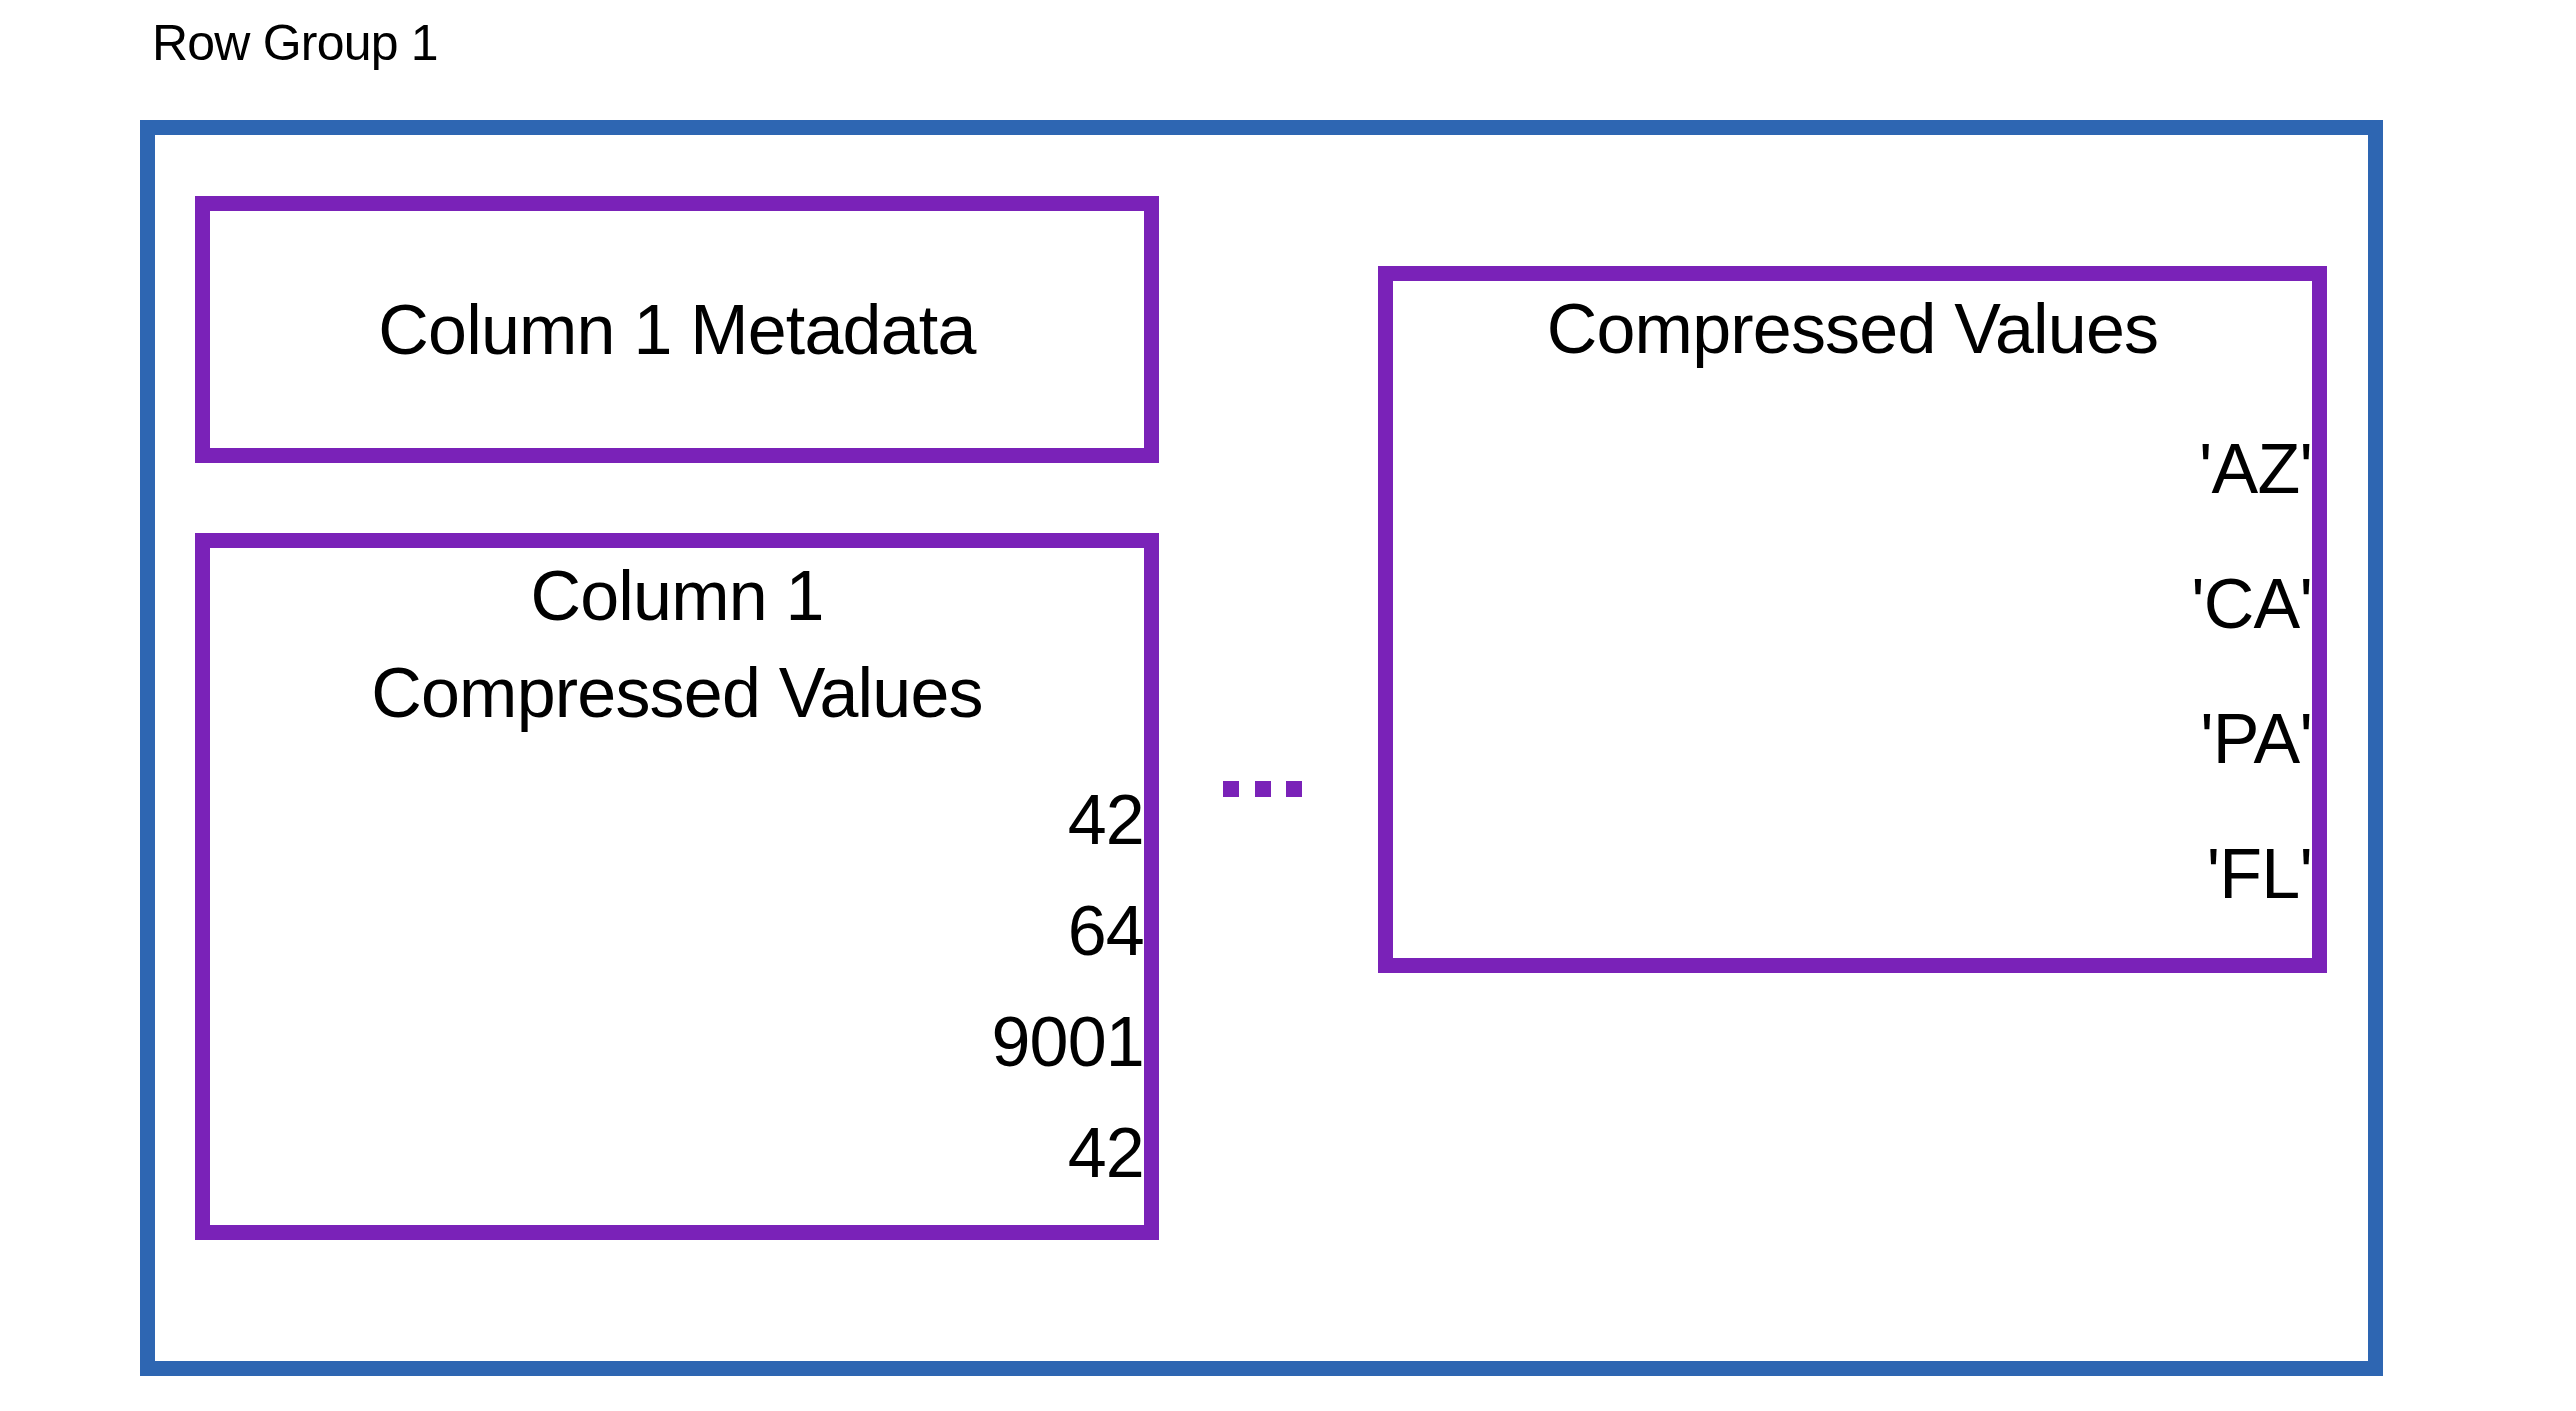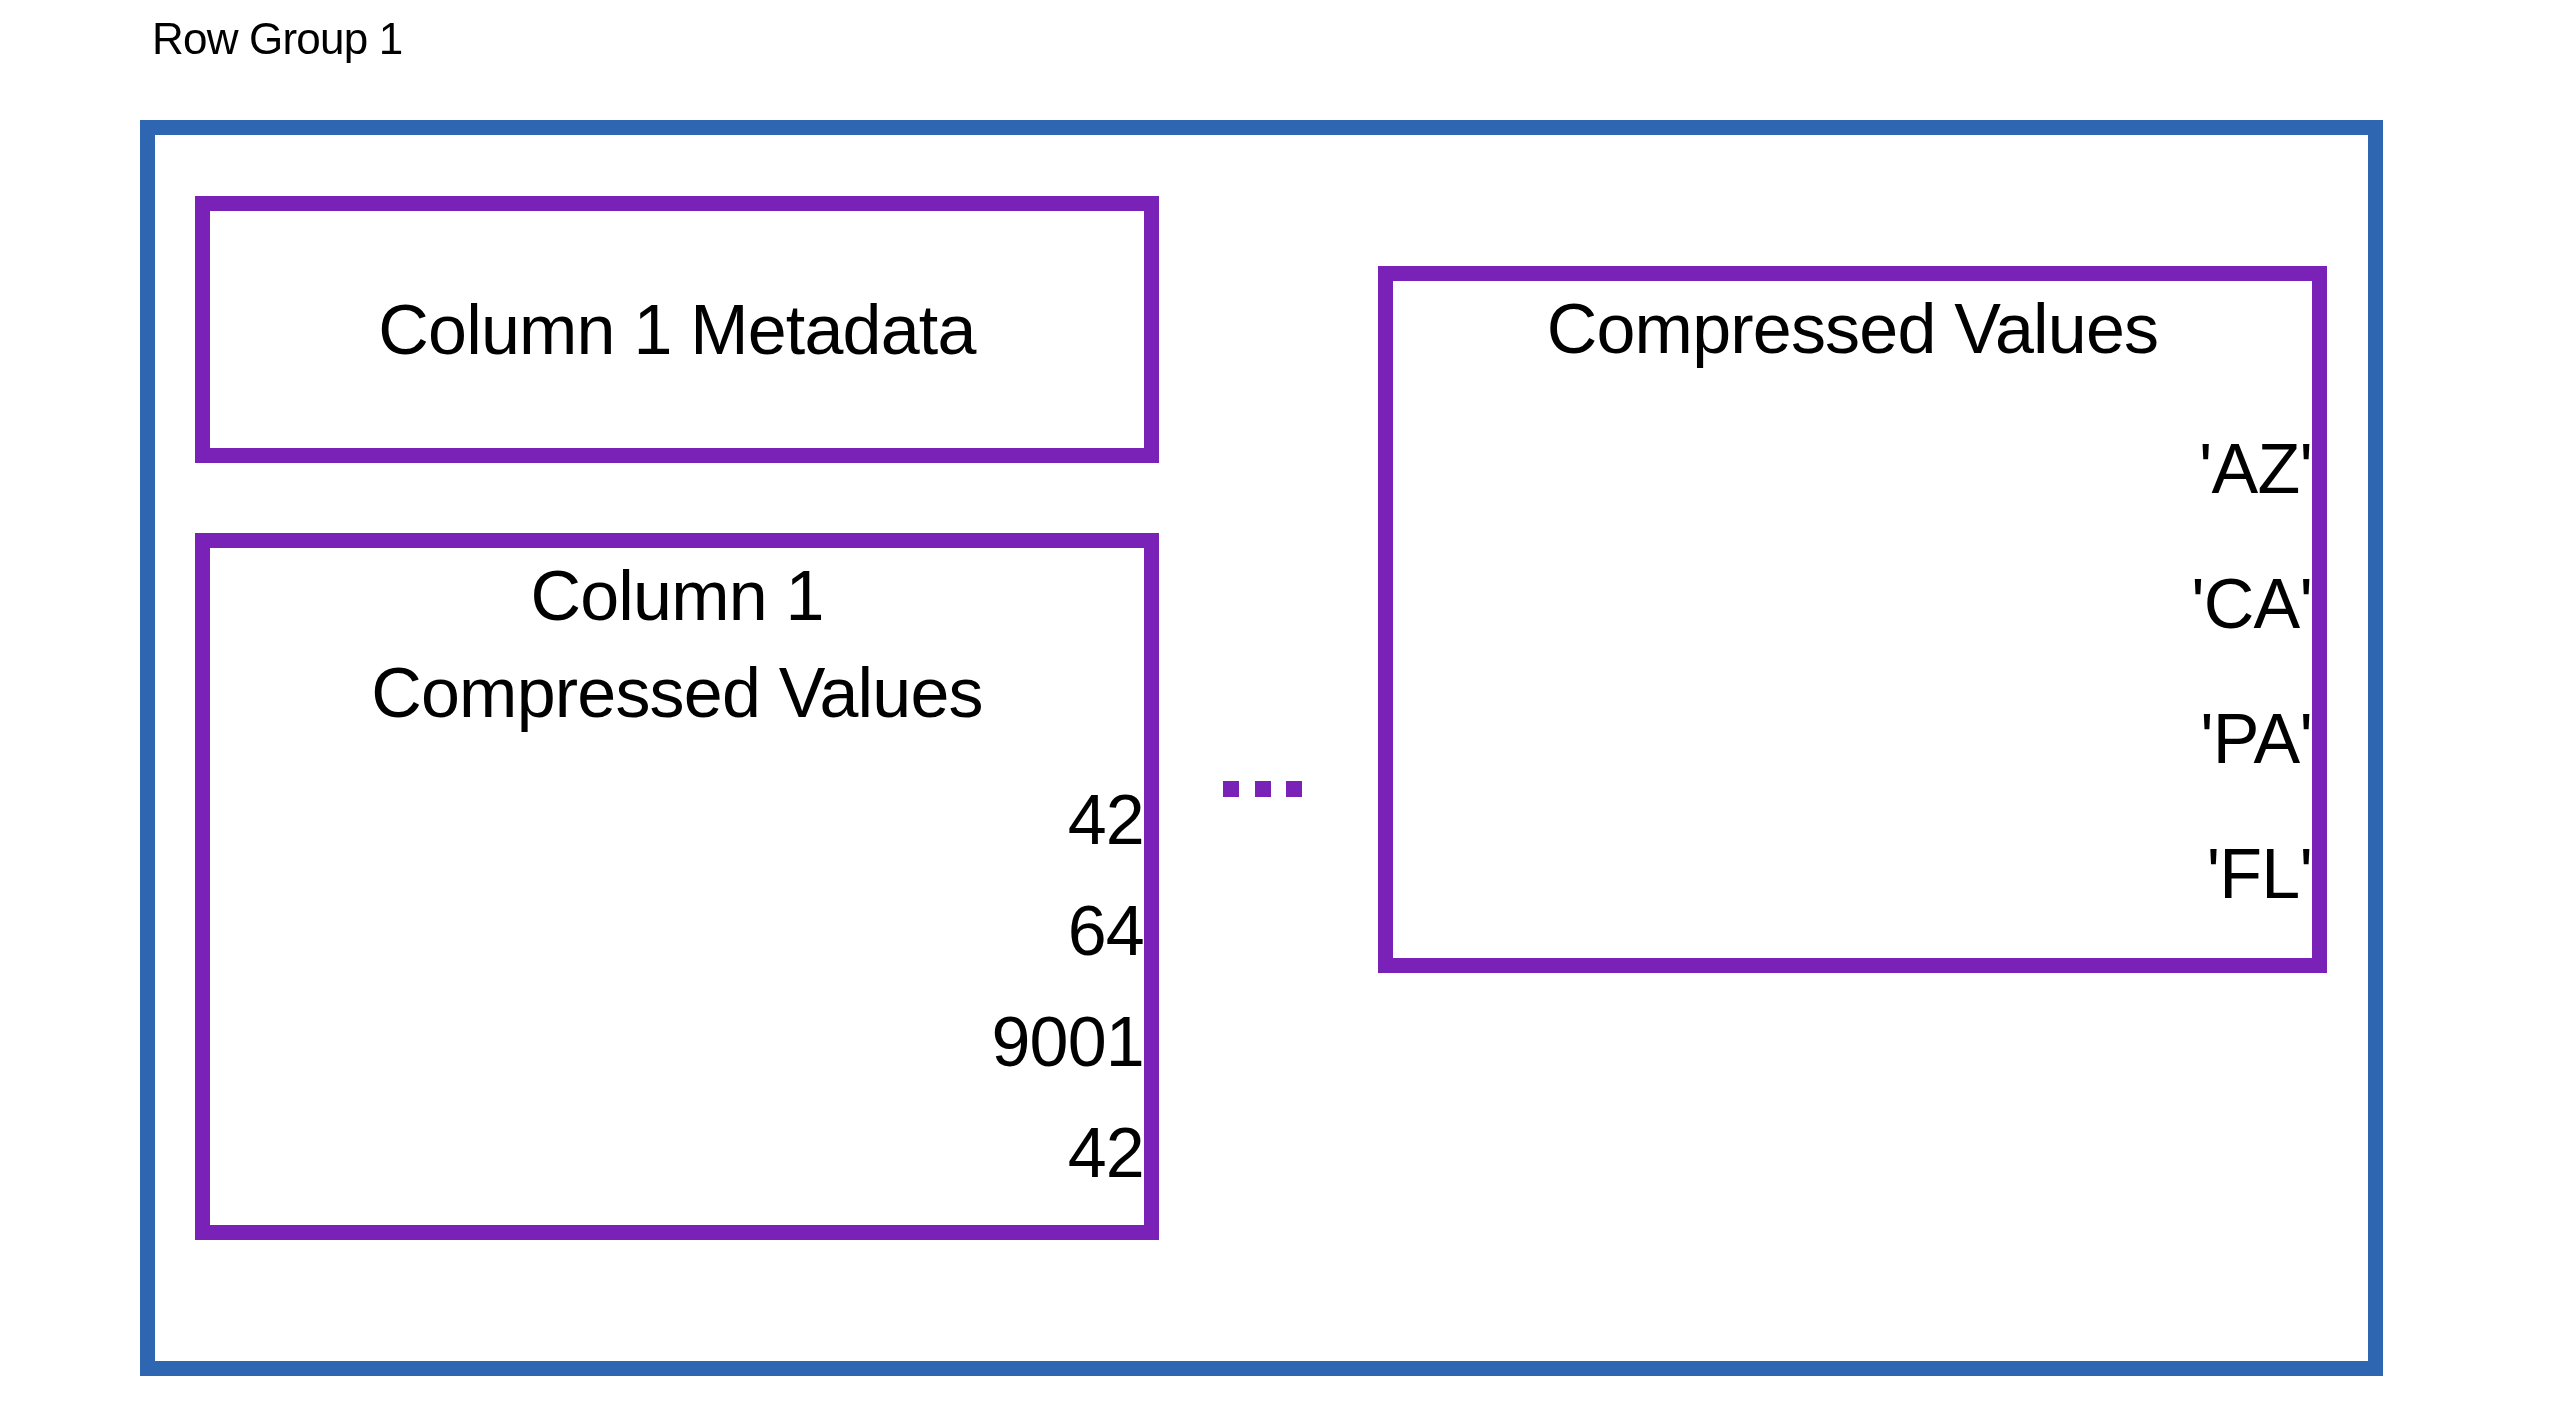--- a/index.html
+++ b/index.html
@@ -4,21 +4,21 @@
 <style>
   :root { --outer:#2E66B2; --inner:#7A22B8; --text:#000000; --bg:#FFFFFF; }
   * { margin:0; padding:0; box-sizing:border-box; }
   html, body { background:var(--bg); }
   body {
     width:2576px; height:1412px; position:relative; overflow:hidden;
     font-family:"Liberation Sans", sans-serif; color:var(--text);
   }
   .title {
     position:absolute; left:152px; top:14px;
-    font-size:44px; letter-spacing:-0.8px; white-space:nowrap;
+    font-size:50px; letter-spacing:-0.8px; white-space:nowrap;
   }
   .outer-box {
     position:absolute; left:140px; top:120px; width:2243px; height:1256px;
     border:15.5px solid var(--outer);
   }
   .column { position:absolute; top:61px; }
   .column.left  { left:40px;   width:964px; }
   .column.right { left:1223px; width:949px; }
   .box {
     border:15.5px solid var(--inner); background:var(--bg);

